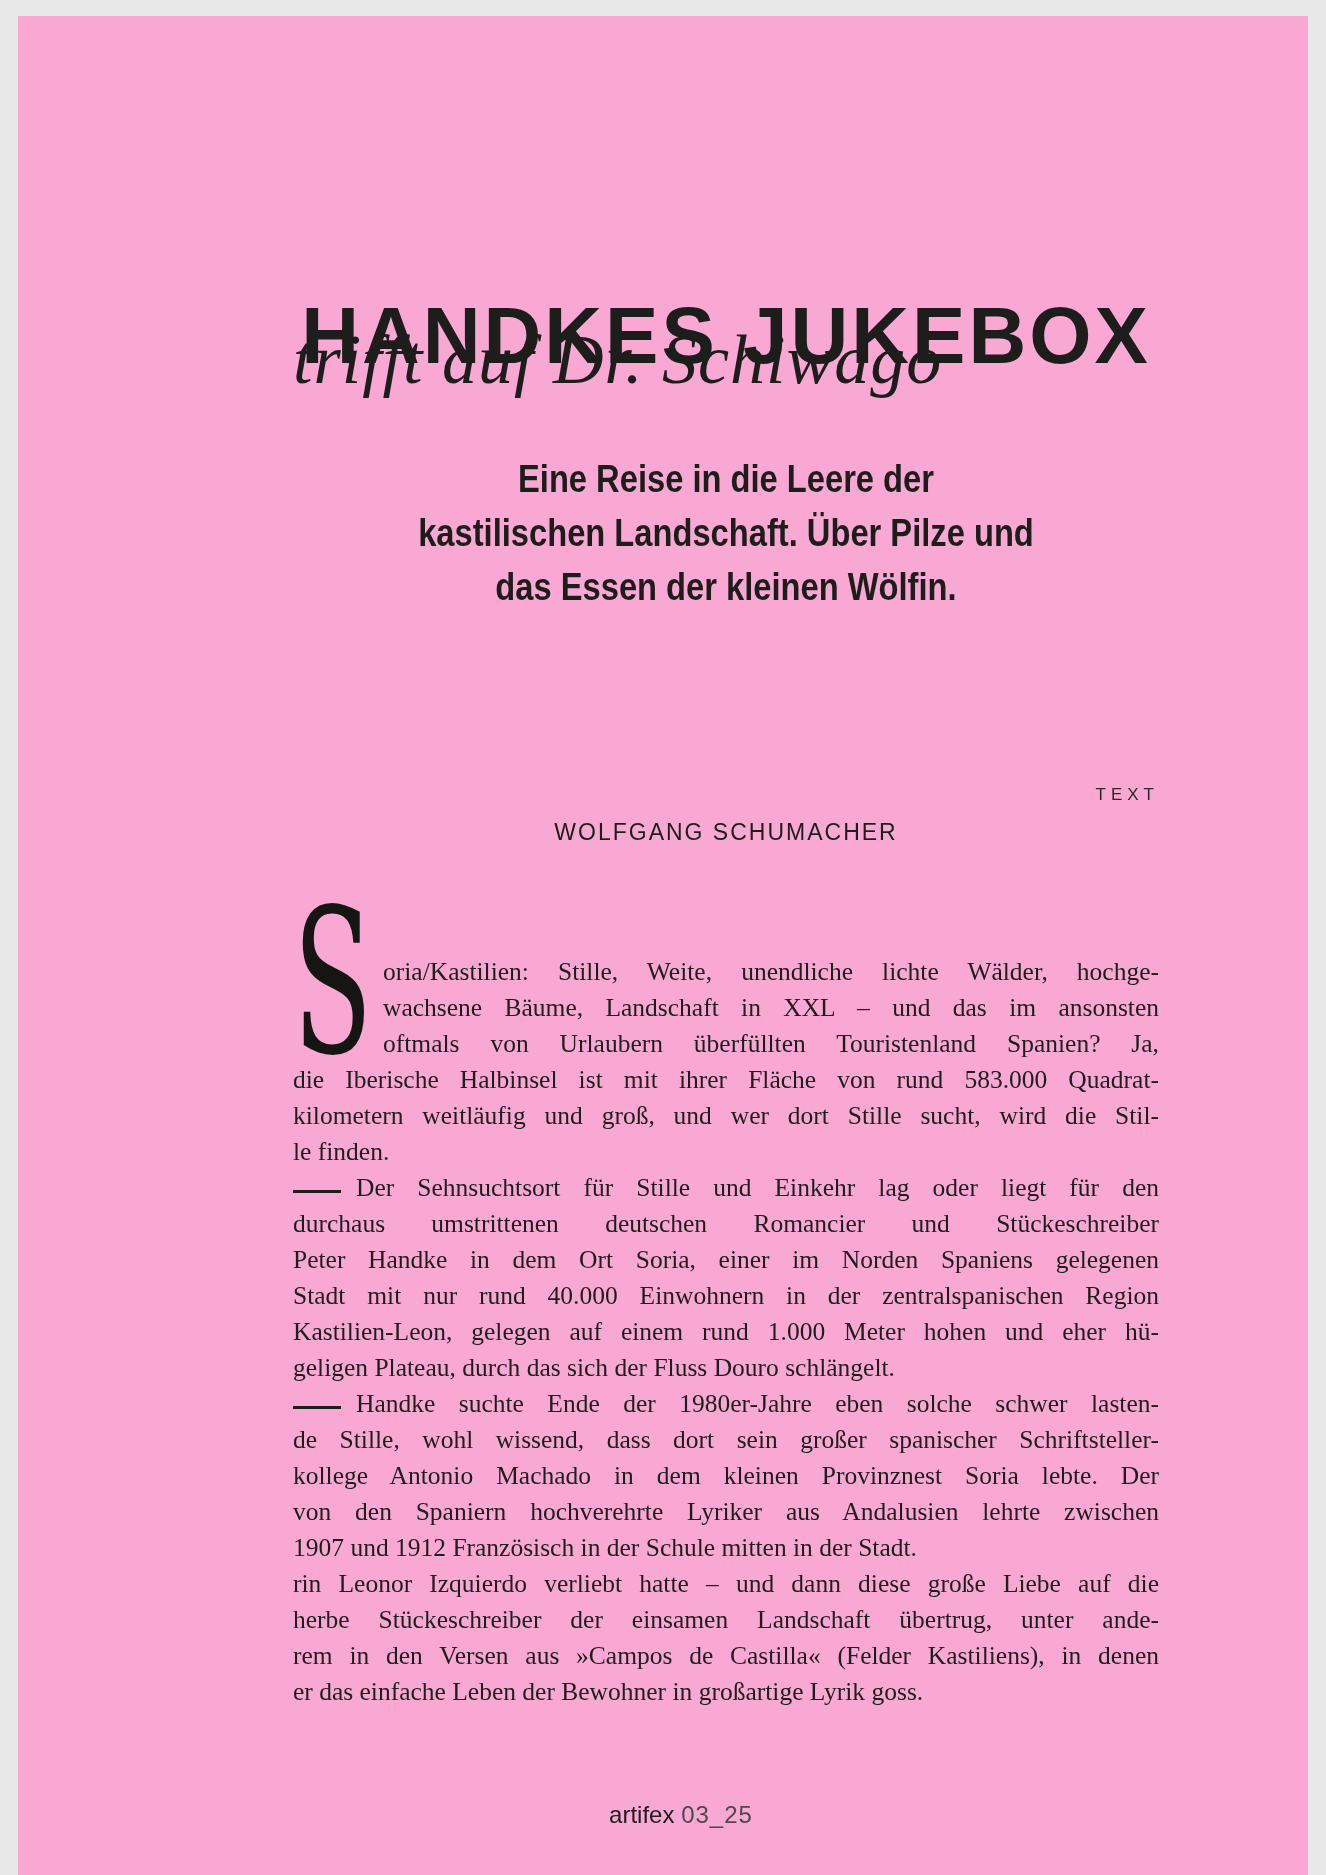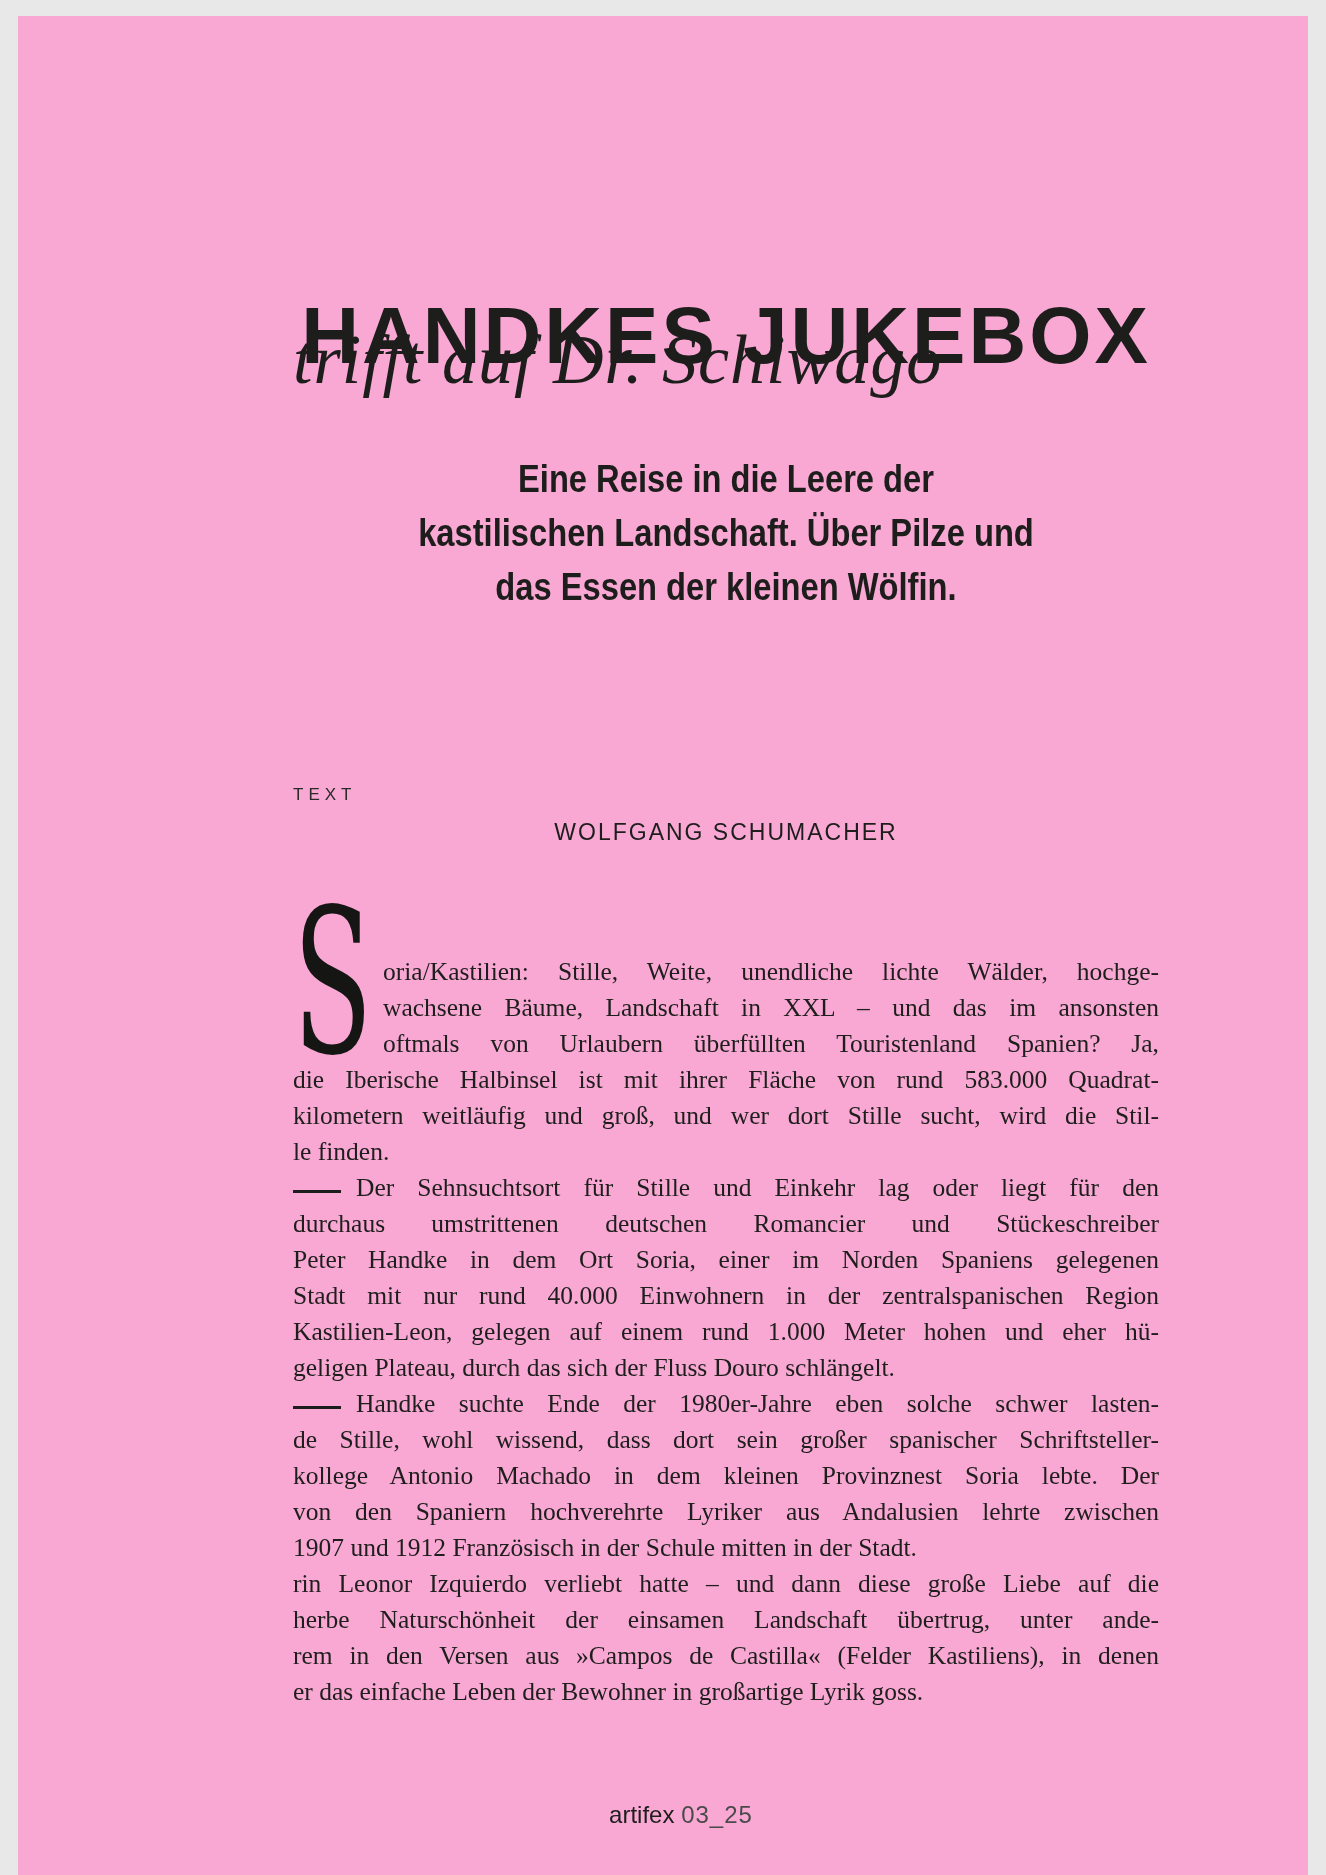--- a/index.html
+++ b/index.html
@@ -63,21 +63,21 @@
     transform-origin: 50% 0;
     letter-spacing: 0px;
   }
 
   
   .byline-label {
     position: absolute;
     top: 768px;
     left: 0;
     width: 100%;
-    text-align: left;
+    text-align: right;
     font-family: "Liberation Sans", sans-serif;
     font-weight: 400;
     font-size: 17px;
     line-height: 22px;
     letter-spacing: 5px;
     color: #2a2a28;
   }
   .byline-author {
     position: absolute;
     top: 802px;
@@ -194,21 +194,21 @@
         </div>
         <div class="para">
           <div class="line"><span class="para-dash"></span>Handke suchte Ende der 1980er-Jahre eben solche schwer lasten-</div>
           <div class="line">de Stille, wohl wissend, dass dort sein großer spanischer Schriftsteller-</div>
           <div class="line">kollege Antonio Machado in dem kleinen Provinznest Soria lebte. Der</div>
           <div class="line">von den Spaniern hochverehrte Lyriker aus Andalusien lehrte zwischen</div>
           <div class="line last">1907 und 1912 Französisch in der Schule mitten in der Stadt.</div>
         </div>
         <div class="para">
           <div class="line">rin Leonor Izquierdo verliebt hatte – und dann diese große Liebe auf die</div>
-          <div class="line">herbe Naturschönheit der einsamen Landschaft übertrug, unter ande-</div>
+          <div class="line">herbe Stückeschreiber der einsamen Landschaft übertrug, unter ande-</div>
           <div class="line">rem in den Versen aus »Campos de Castilla« (Felder Kastiliens), in denen</div>
           <div class="line last">er das einfache Leben der Bewohner in großartige Lyrik goss.</div>
         </div>
       </div>
 
   </div>
 
   <div class="footer">
     <span class="mag">artifex</span>
     <span> </span>

